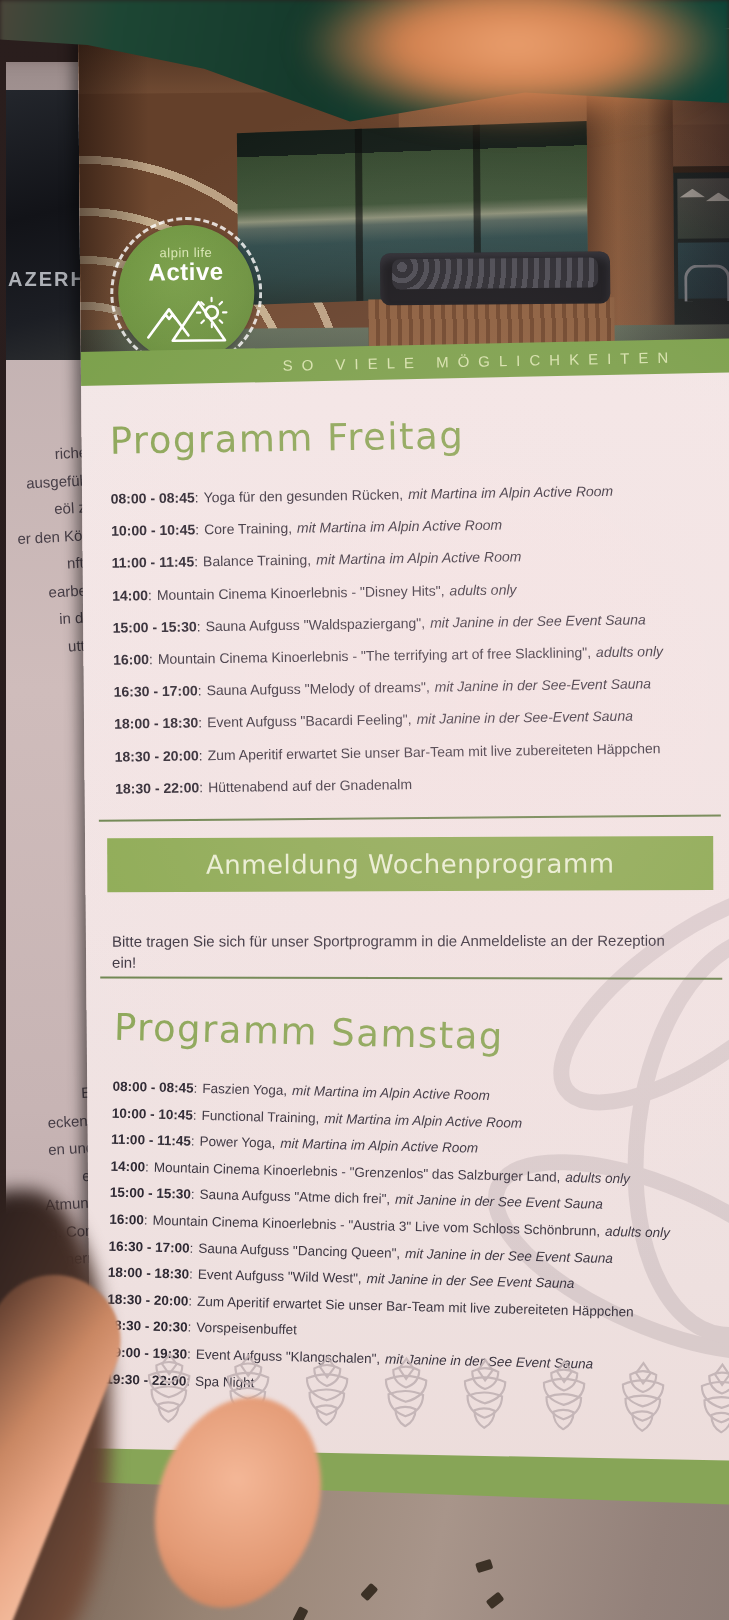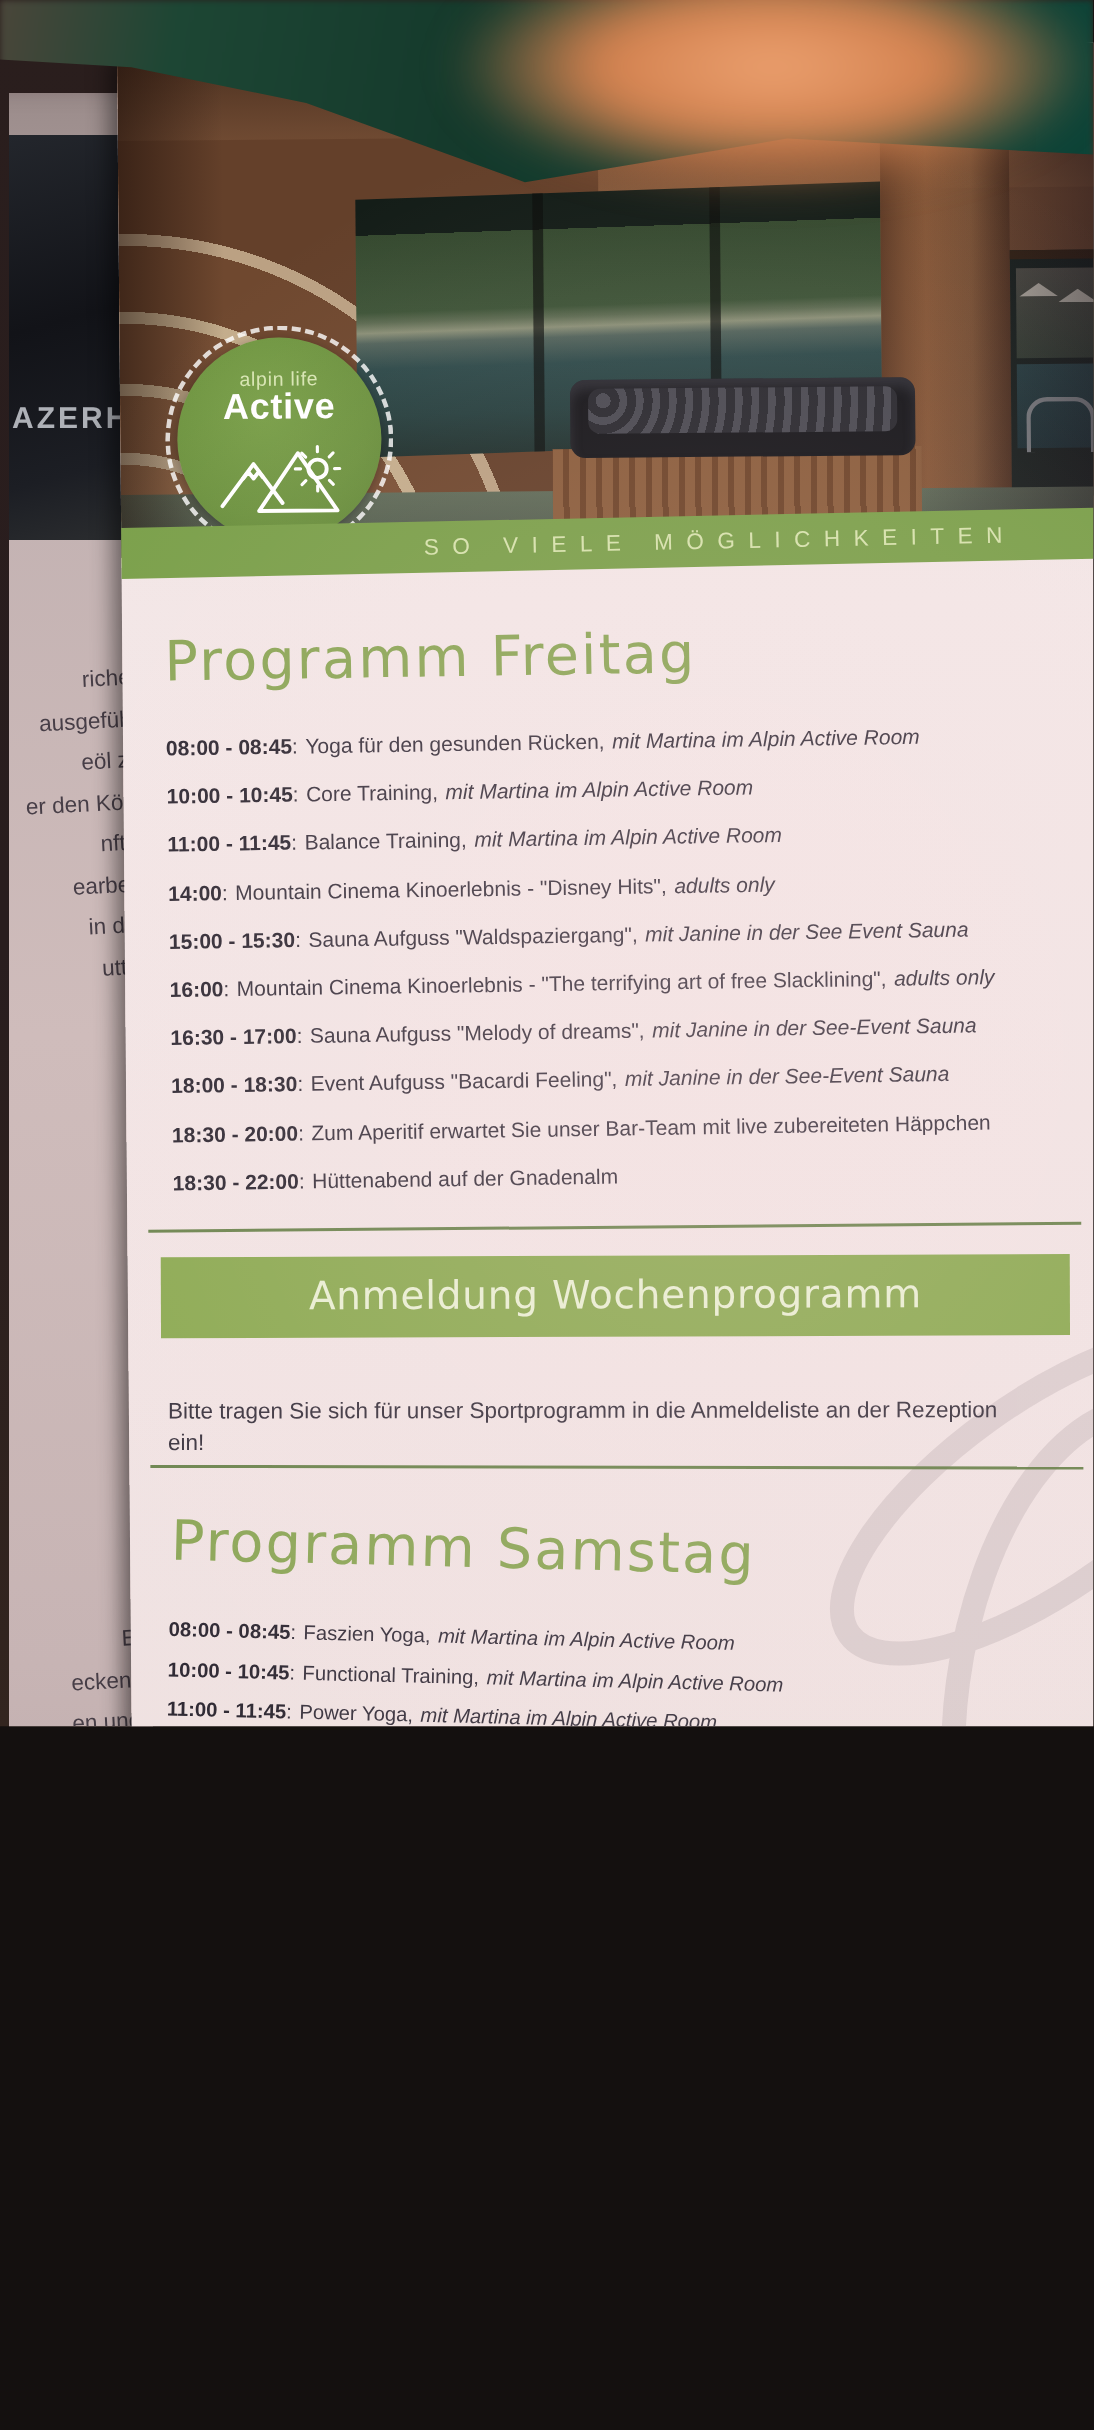--- a/index.html
+++ b/index.html
@@ -1,16 +1,16 @@
 <!DOCTYPE html>
 <html><head>
 <meta charset="utf-8">
 <style>
   html,body{margin:0;padding:0;background:#14100f;}
-  .canvas{position:relative;width:729px;height:1151px;margin:0 auto;overflow:hidden;
+  .canvas{position:relative;width:729px;height:1620px;margin:0 auto;overflow:hidden;
           background:linear-gradient(180deg,#2a1e1d 0%,#291d1e 55%,#33251f 100%);
           font-family:"Liberation Sans",sans-serif;}
   
   .bg-top{position:absolute;left:0;top:0;width:729px;height:132px;z-index:6;
           background:linear-gradient(100deg,#4a463a 0%,#1d4634 16%,#153a2c 42%,#0f3d31 70%,#0d4438 100%);
           clip-path:polygon(0 0,100% 0,100% 78%,72% 70%,48% 92%,28% 52%,12% 34%,0 30%);
           filter:blur(2px);}
   .hand-top{position:absolute;left:300px;top:-38px;width:430px;height:165px;z-index:7;border-radius:50%;
           background:radial-gradient(closest-side,#eda271 0%,#d2814f 55%,rgba(130,70,45,0) 100%);
           filter:blur(14px);}

